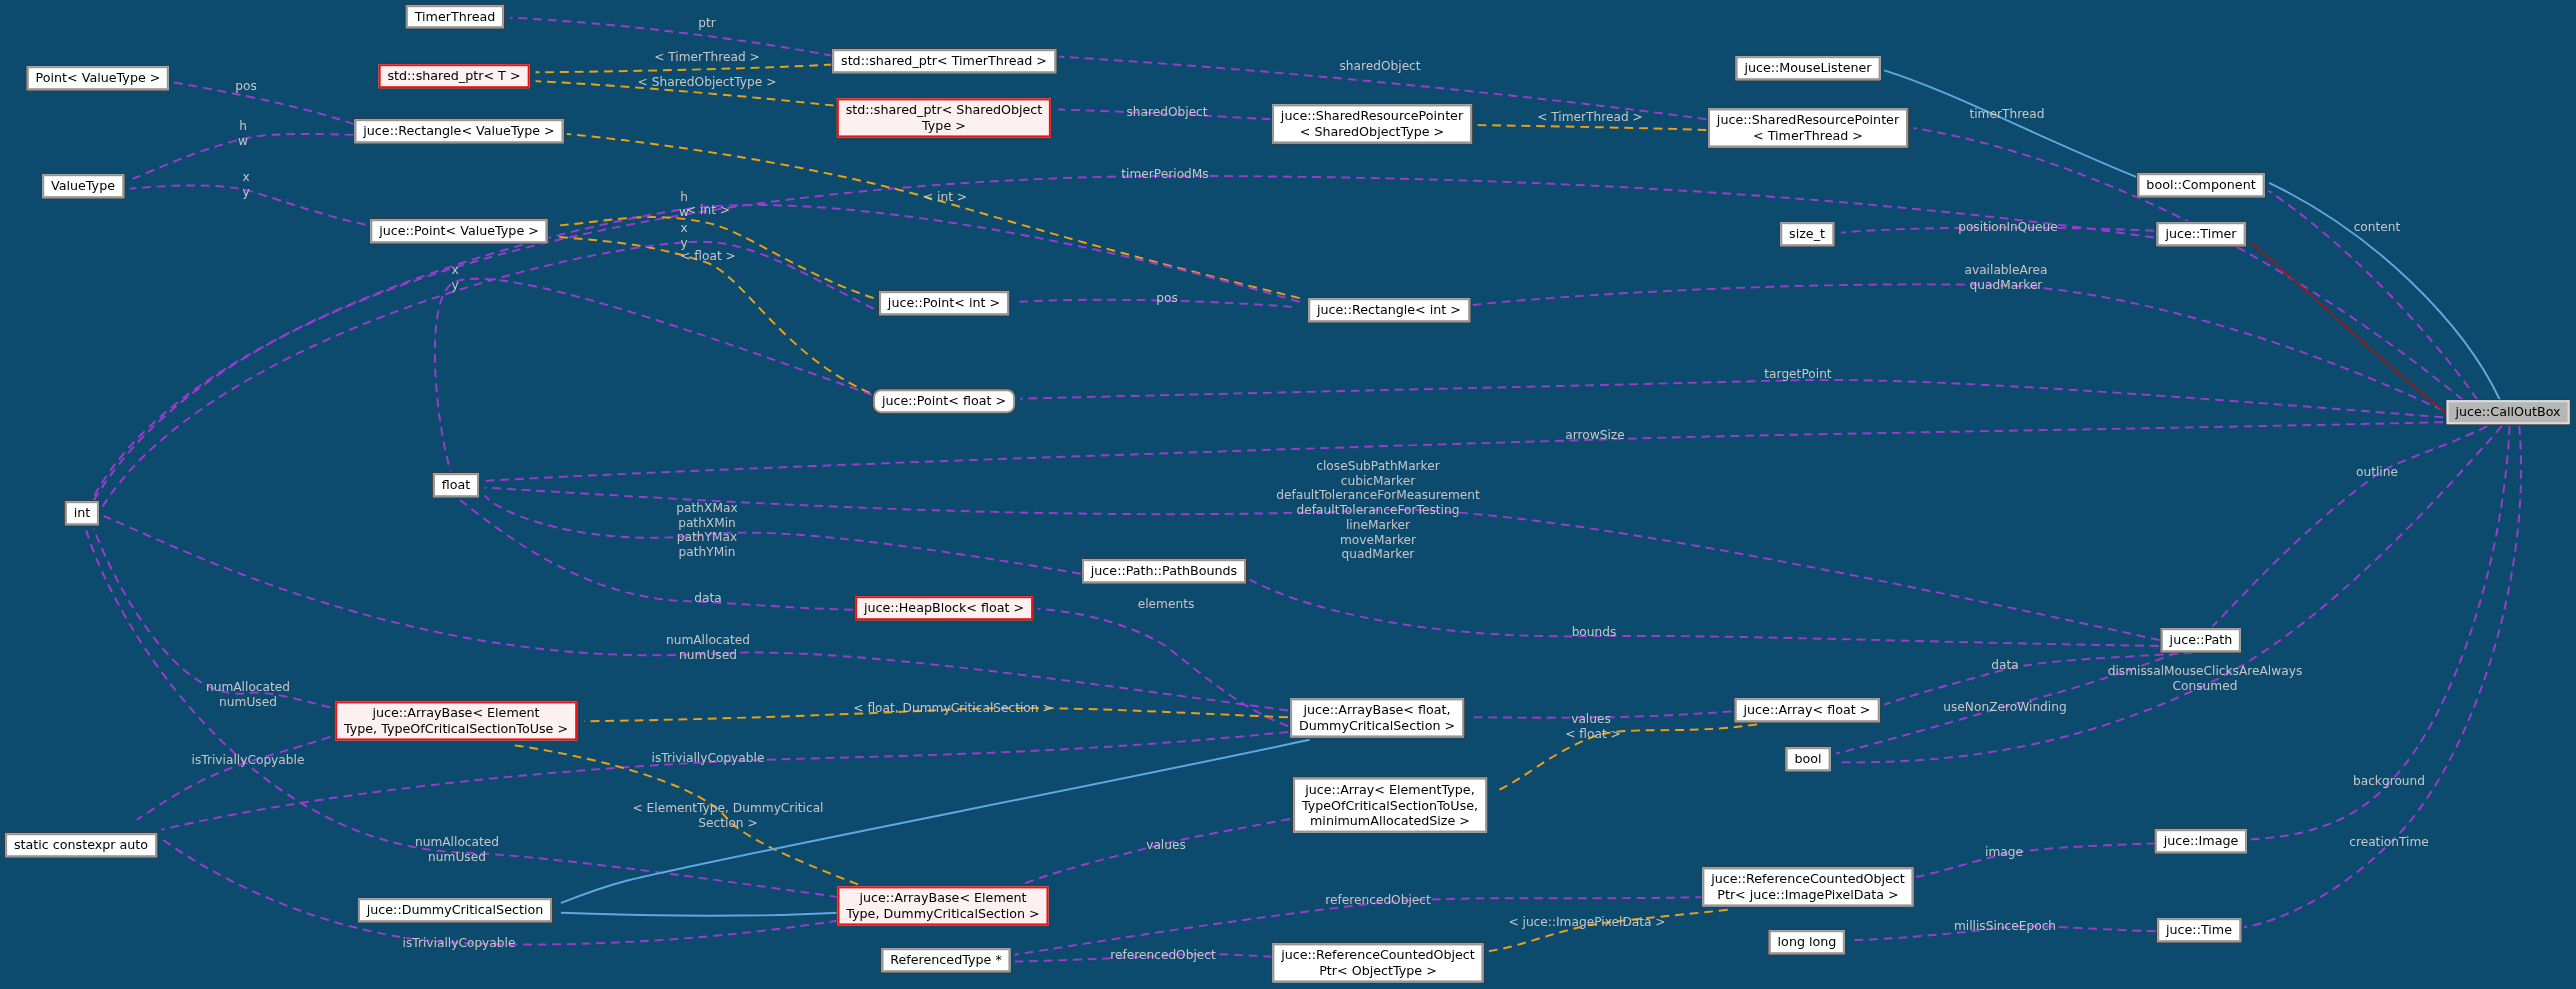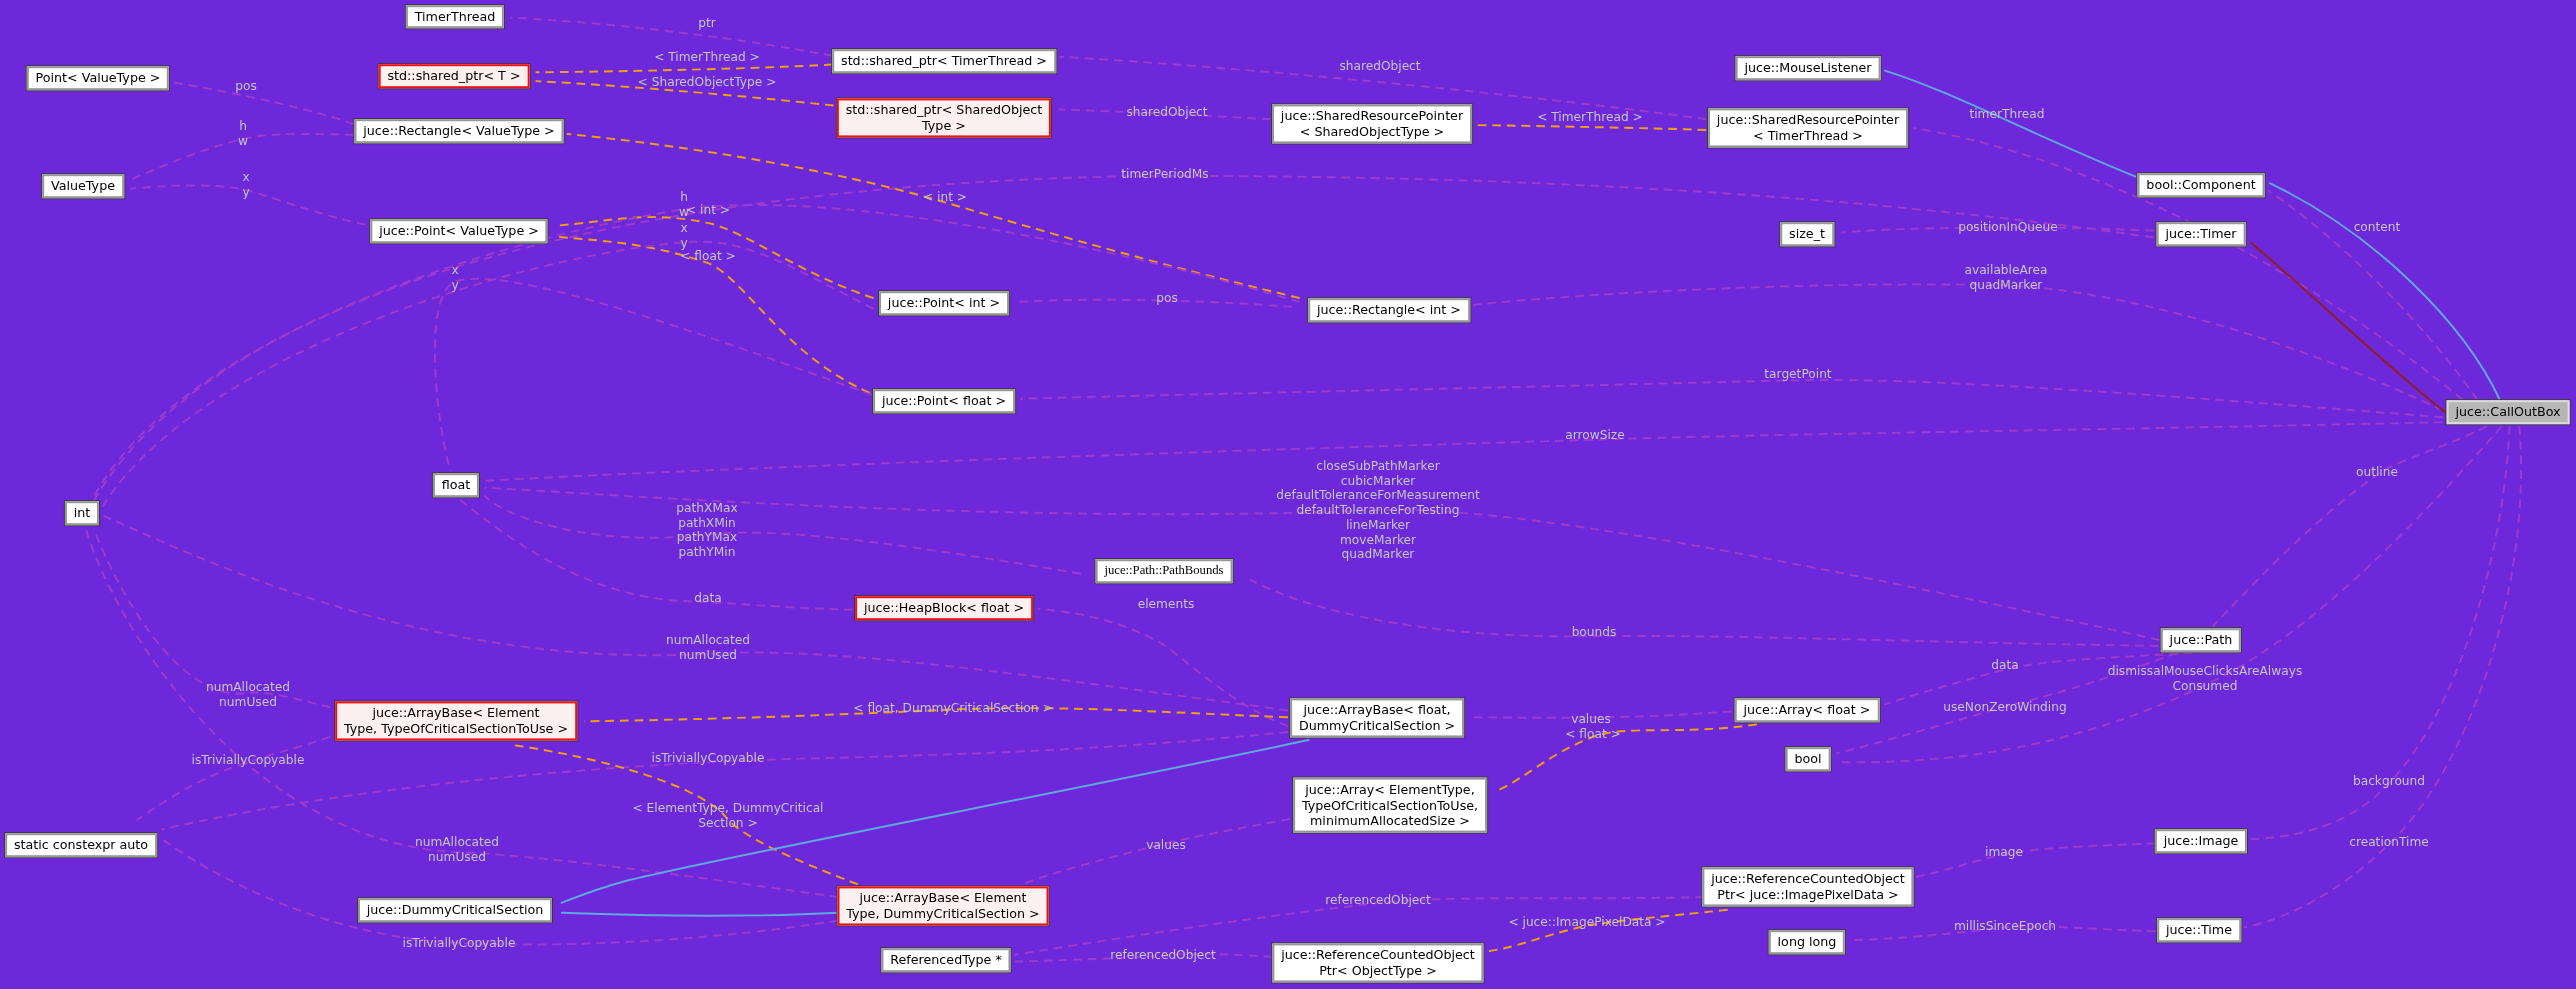--- a/index.html
+++ b/index.html
@@ -1,16 +1,16 @@
 <!DOCTYPE html>
 <html><head>
 <meta charset="utf-8">
 <style>
   html,body{margin:0;padding:0;background:#000;}
-  #diagram{position:relative;width:2576px;height:990px;background:#6d28d9;overflow:hidden;
+  #diagram{position:relative;width:2576px;height:990px;background:#0c4a6e;overflow:hidden;
            font-family:"DejaVu Sans","Liberation Sans",sans-serif;}
   #edge-svg{position:absolute;left:0;top:0;width:2576px;height:990px;}
   #edge-svg path{fill:none;stroke-width:2px;}
   #edge-svg path.usage{stroke:#9c3bcf;stroke-dasharray:9 6;}
   #edge-svg path.tmpl{stroke:#efa012;stroke-dasharray:9 6;}
   #edge-svg path.inherit{stroke:#5fa8e0;}
   #edge-svg path.private{stroke:#8f1f1f;}
   .node{position:absolute;transform:translate(-50%,-50%);background:#fff;color:#000;
         border:2px solid #969696;padding:2px 6.8px;font-size:12.7px;line-height:15.6px;
         text-align:center;white-space:nowrap;box-shadow:0 0 0 1px #3a3a3a;}
@@ -109,24 +109,24 @@
       <div class="node normal" style="left: 1808px; top: 68px; white-space: pre;">juce::MouseListener</div>
       <div class="node normal" style="left: 2201px; top: 185px; white-space: pre;">bool::Component</div>
       <div class="node normal" style="left: 2201px; top: 234px; white-space: pre;">juce::Timer</div>
       <div class="node normal" style="left: 1807px; top: 234px; white-space: pre;">size_t</div>
       <div class="node normal" style="left: 98px; top: 78px; white-space: pre;">Point&lt; ValueType &gt;</div>
       <div class="node normal" style="left: 83px; top: 186px; white-space: pre;">ValueType</div>
       <div class="node normal" style="left: 459px; top: 131px; white-space: pre;">juce::Rectangle&lt; ValueType &gt;</div>
       <div class="node normal" style="left: 459px; top: 231px; white-space: pre;">juce::Point&lt; ValueType &gt;</div>
       <div class="node normal" style="left: 944px; top: 303px; white-space: pre;">juce::Point&lt; int &gt;</div>
       <div class="node normal" style="left: 1377px; top: 310px; white-space: pre; margin-left: 12px;">juce::Rectangle&lt; int &gt;</div>
-      <div class="node normal" style="left: 944px; top: 401px; white-space: pre;">juce::Point&lt; float &gt;</div>
+      <div class="node normal" style="left: 944px; top: 401px; white-space: pre; border-radius: 8px;">juce::Point&lt; float &gt;</div>
       <div class="node normal" style="left: 82px; top: 513px; white-space: pre;">int</div>
       <div class="node normal" style="left: 456px; top: 485px; white-space: pre;">float</div>
-      <div class="node normal" style="left: 1164px; top: 571px; white-space: pre; font-family: Liberation Serif, serif;">juce::Path::PathBounds</div>
+      <div class="node normal" style="left: 1164px; top: 571px; white-space: pre;">juce::Path::PathBounds</div>
       <div class="node template" style="left: 944px; top: 608px; white-space: pre;">juce::HeapBlock&lt; float &gt;</div>
       <div class="node normal" style="left: 2201px; top: 640px; white-space: pre;">juce::Path</div>
       <div class="node normal" style="left: 1807px; top: 710px; white-space: pre;">juce::Array&lt; float &gt;</div>
       <div class="node normal" style="left: 1808px; top: 759px; white-space: pre;">bool</div>
       <div class="node normal" style="left: 1377px; top: 718px; white-space: pre;">juce::ArrayBase&lt; float,
 DummyCriticalSection &gt;</div>
       <div class="node template" style="left: 456px; top: 721px; white-space: pre;">juce::ArrayBase&lt; Element
 Type, TypeOfCriticalSectionToUse &gt;</div>
       <div class="node normal" style="left: 1390px; top: 805px; white-space: pre;">juce::Array&lt; ElementType,
 TypeOfCriticalSectionToUse,

